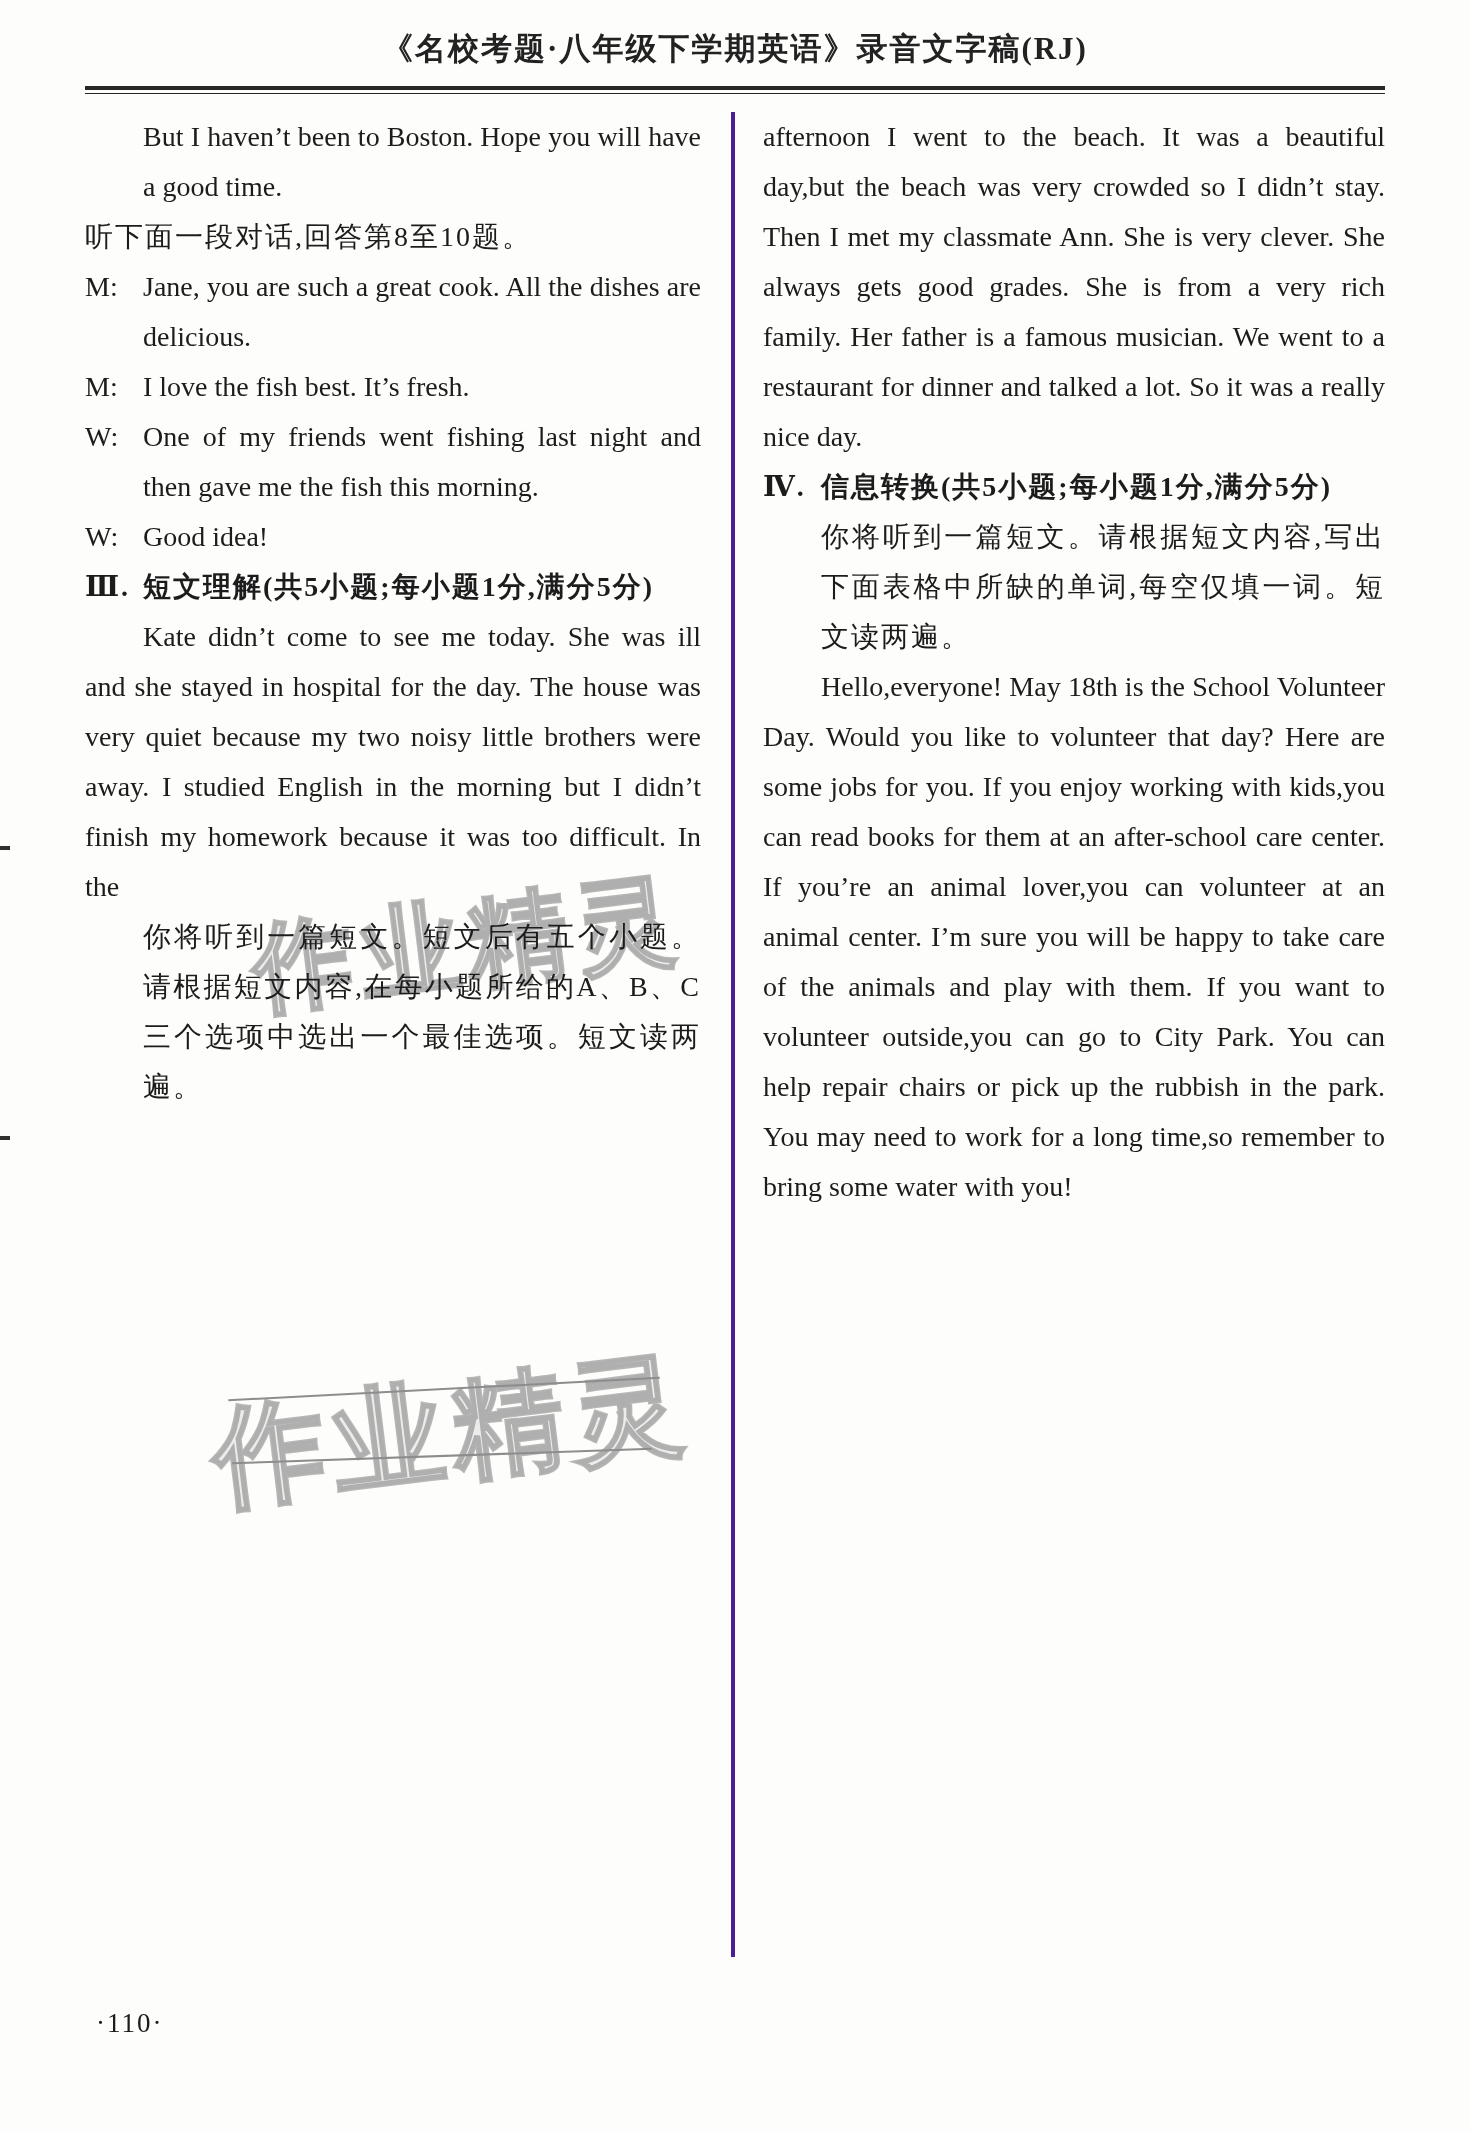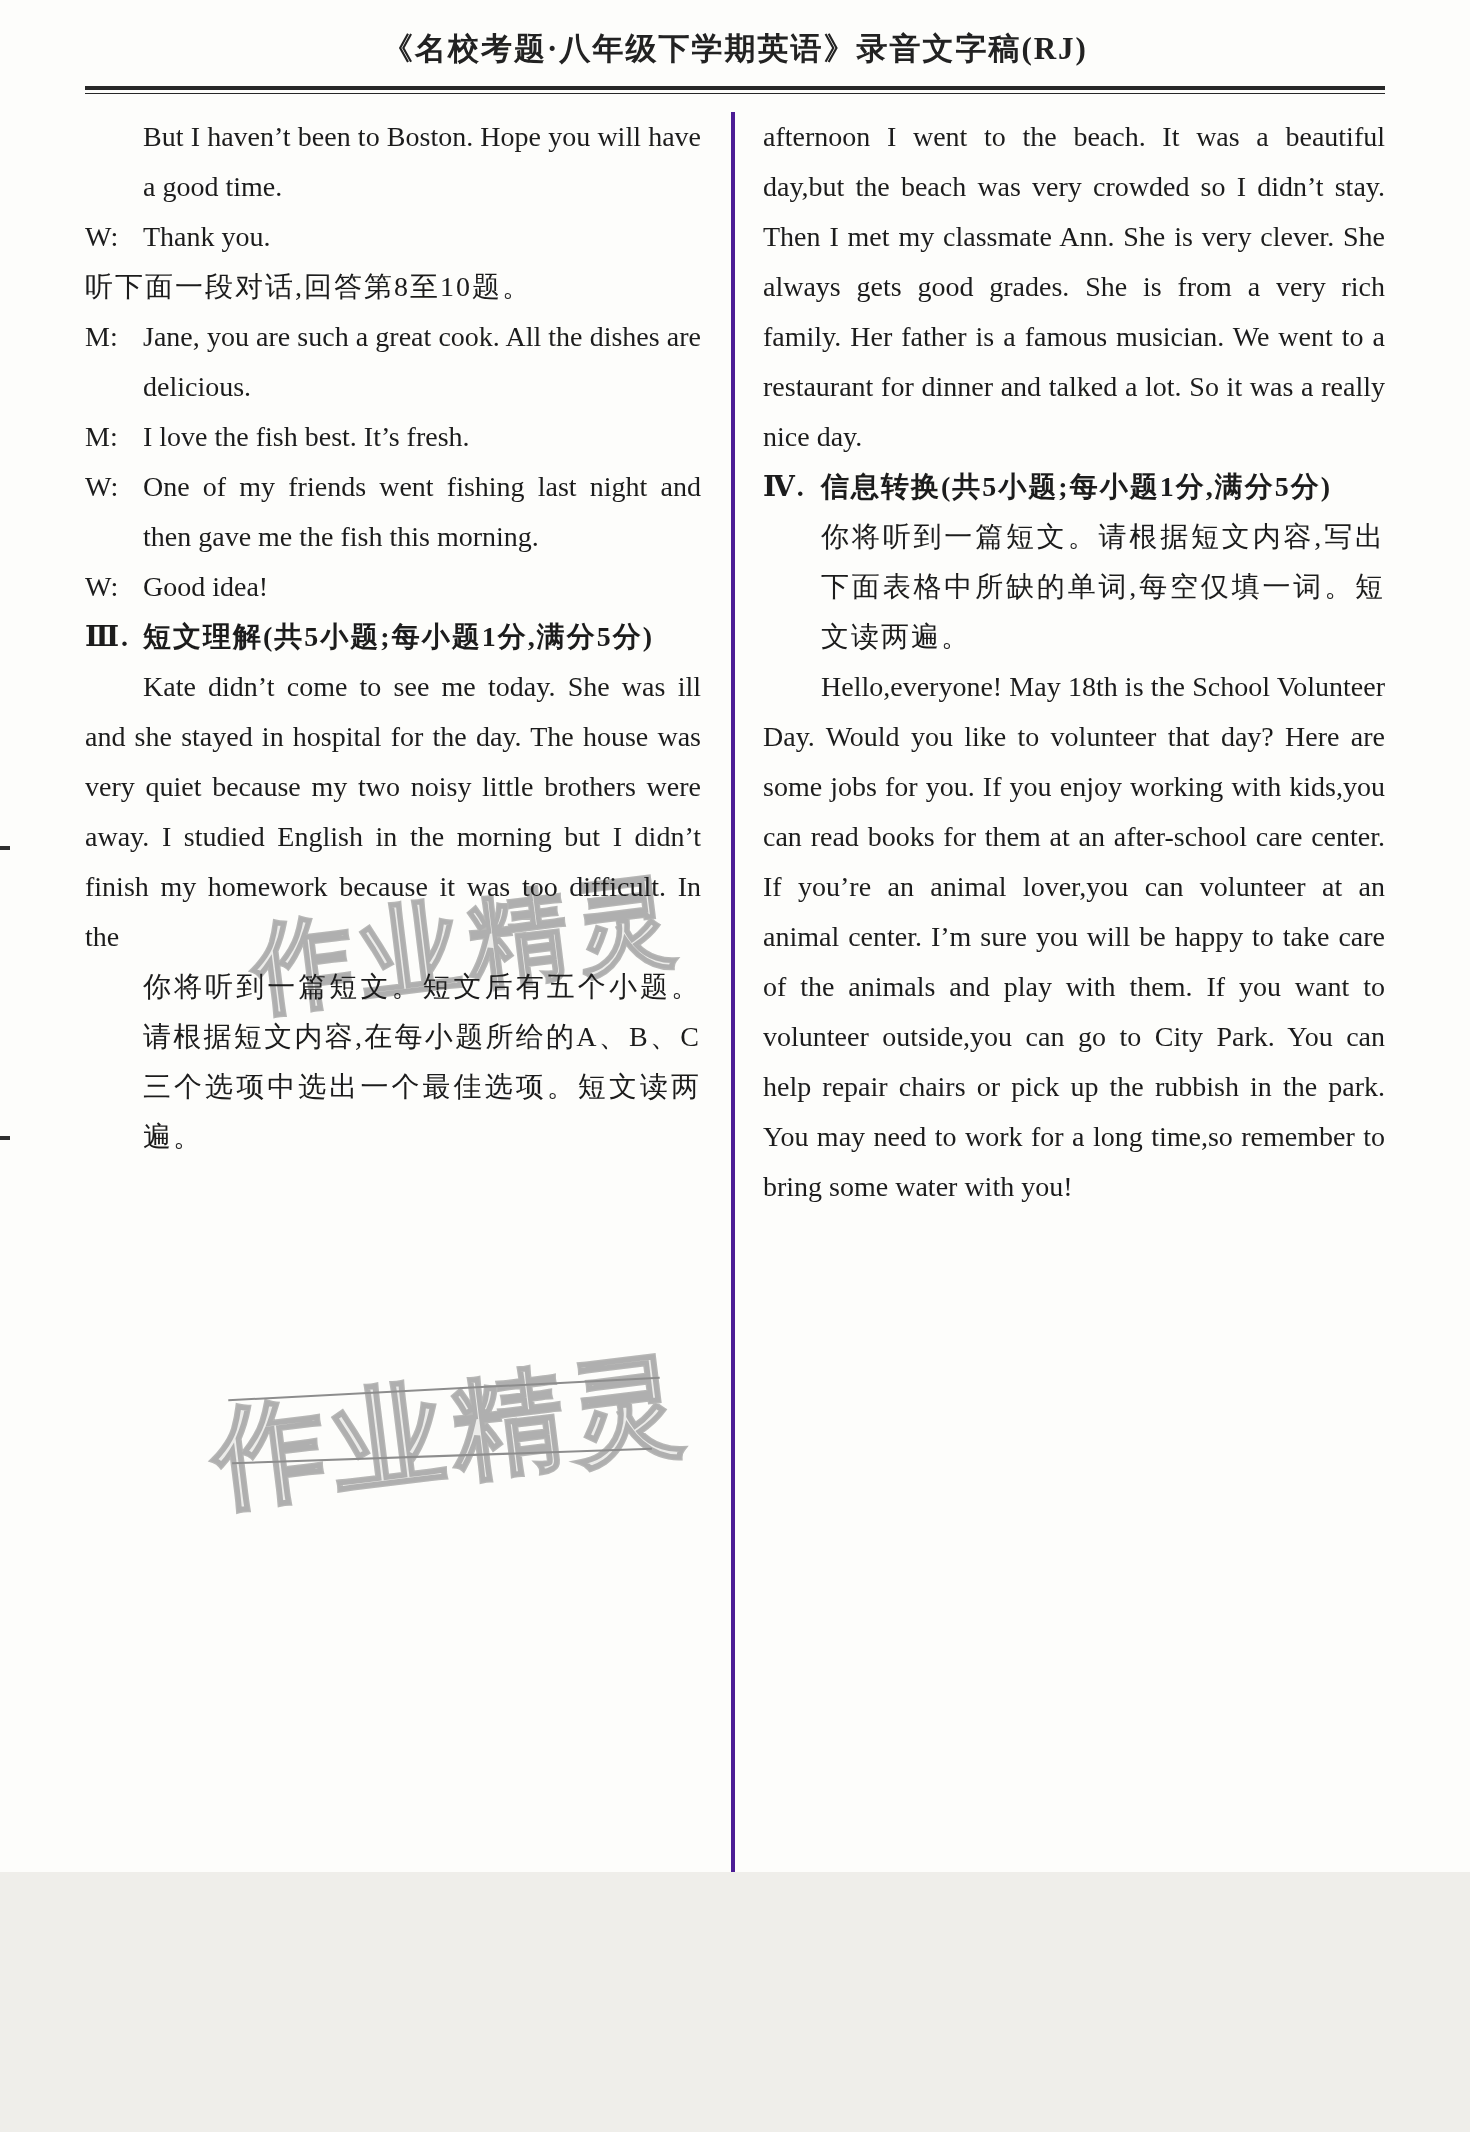--- a/index.html
+++ b/index.html
@@ -1,20 +1,20 @@
 <!DOCTYPE html>
 <html><head>
 <meta charset="utf-8">
 <style>
   * { margin:0; padding:0; box-sizing:border-box; }
   html,body { width:1470px; height:2132px; }
   body { background:#efeeea; font-family:"Liberation Serif","DejaVu Serif",serif; }
 
   .page {
-    position:relative; width:1470px; height:1872px;
+    position:relative; width:1470px; height:2132px;
     background:#fdfdfb; color:#1c1c1c; overflow:hidden;
   }
 
   .header-title {
     position:absolute; top:28px; left:0; width:100%;
     text-align:center; font-size:31px; font-weight:700; letter-spacing:2px;
     color:#222;
   }
   .header-divider {
     position:absolute; top:86px; left:85px; width:1300px; height:8px;
@@ -73,21 +73,20 @@
   <div class="watermark wm-1">作业精灵</div>
   <div class="watermark wm-2">作业精灵</div>
   <div class="artifact art-1"></div>
   <div class="artifact art-2"></div>
   <div class="edge-mark em-1"></div>
   <div class="edge-mark em-2"></div>
 
   <div class="columns">
     <div class="col col-left">
         <div class="block cont">But I haven’t been to Boston. Hope you will have a good time.</div>
-        <div class="block dialog"><span class="speaker">W:</span>Thank you.</div>
         <div class="block center">听下面一段对话,回答第8至10题。</div>
         <div class="block dialog"><span class="speaker">M:</span>Jane, you are such a great cook. All the dishes are delicious.</div>
         <div class="block dialog"><span class="speaker">M:</span>I love the fish best. It’s fresh.</div>
         <div class="block dialog"><span class="speaker">W:</span>One of my friends went fishing last night and then gave me the fish this morning.</div>
         <div class="block dialog"><span class="speaker">W:</span>Good idea!</div>
         <div class="block heading"><span class="numeral">Ⅲ.</span>短文理解(共5小题;每小题1分,满分5分)</div>
         <div class="block indent">Kate didn’t come to see me today. She was ill and she stayed in hospital for the day. The house was very quiet because my two noisy little brothers were away. I studied English in the morning but I didn’t finish my homework because it was too difficult. In the</div>
         <div class="block cn">你将听到一篇短文。短文后有五个小题。请根据短文内容,在每小题所给的A、B、C三个选项中选出一个最佳选项。短文读两遍。</div>
       </div>
     <div class="col col-right">

